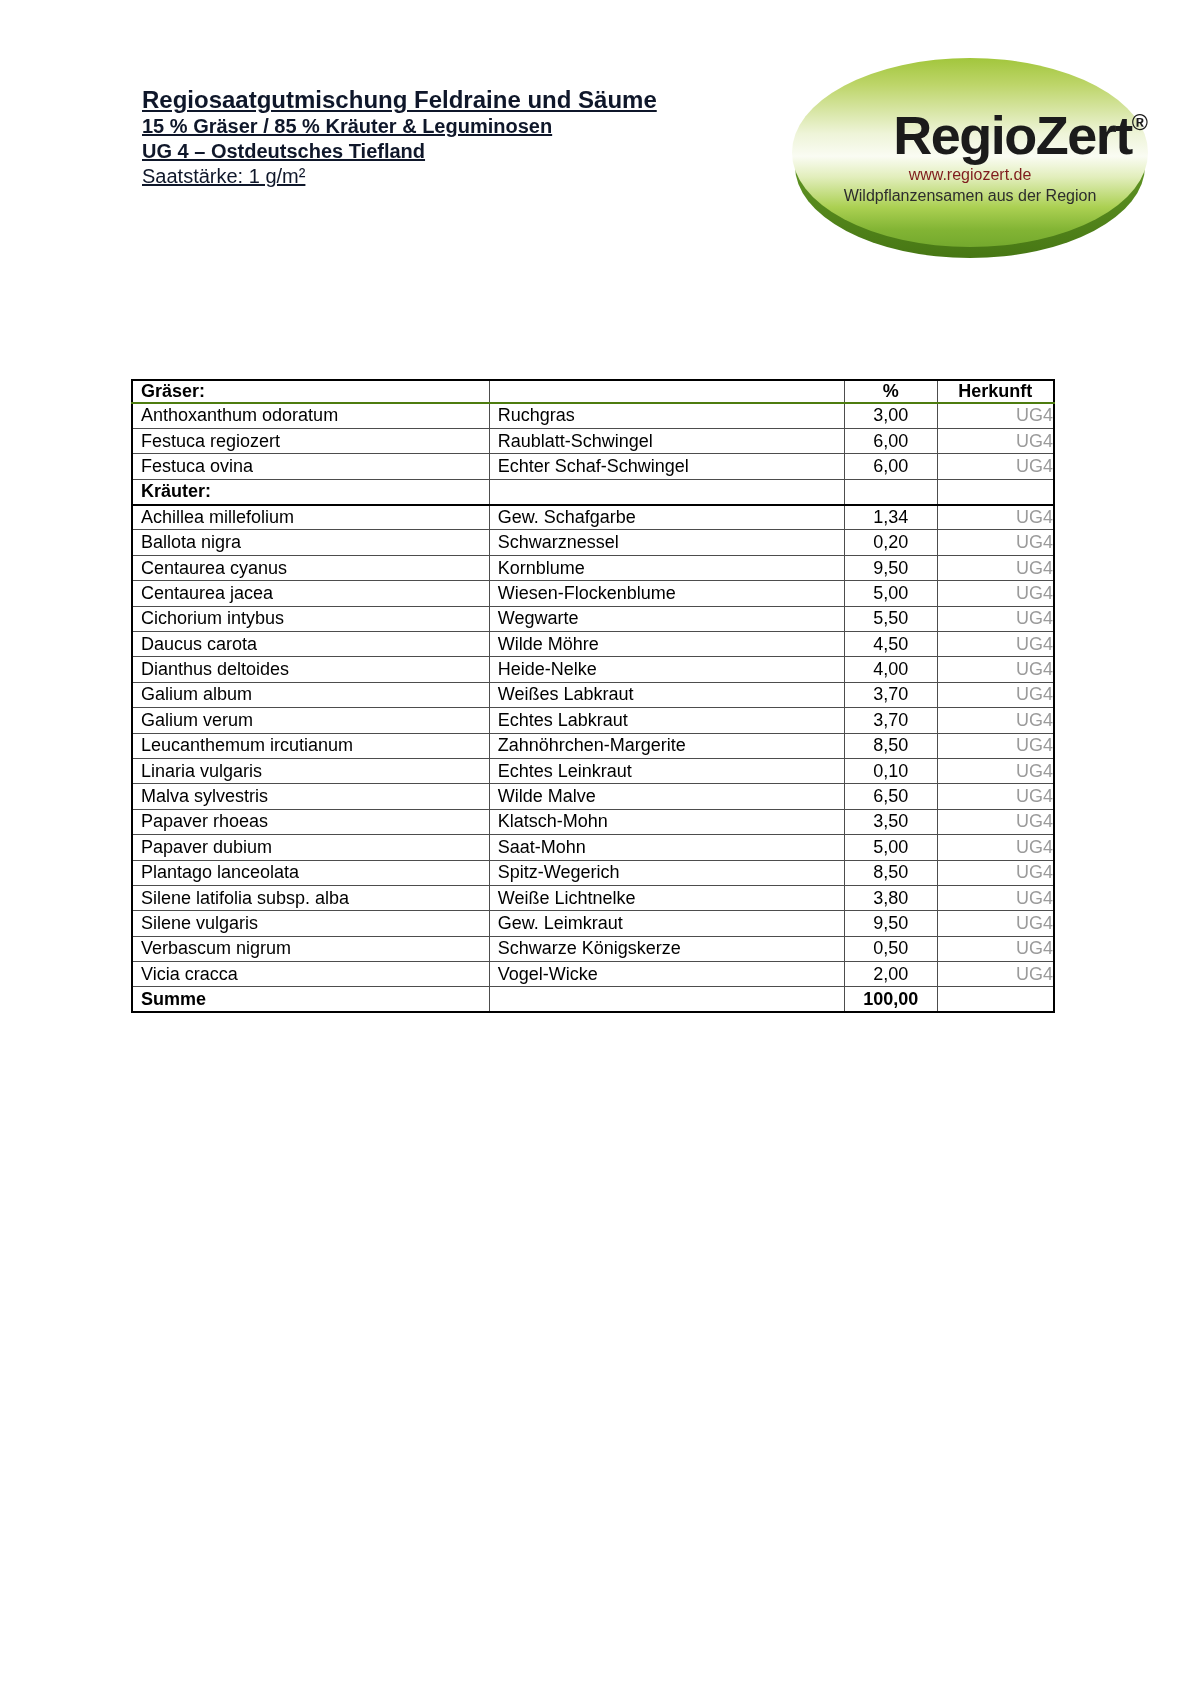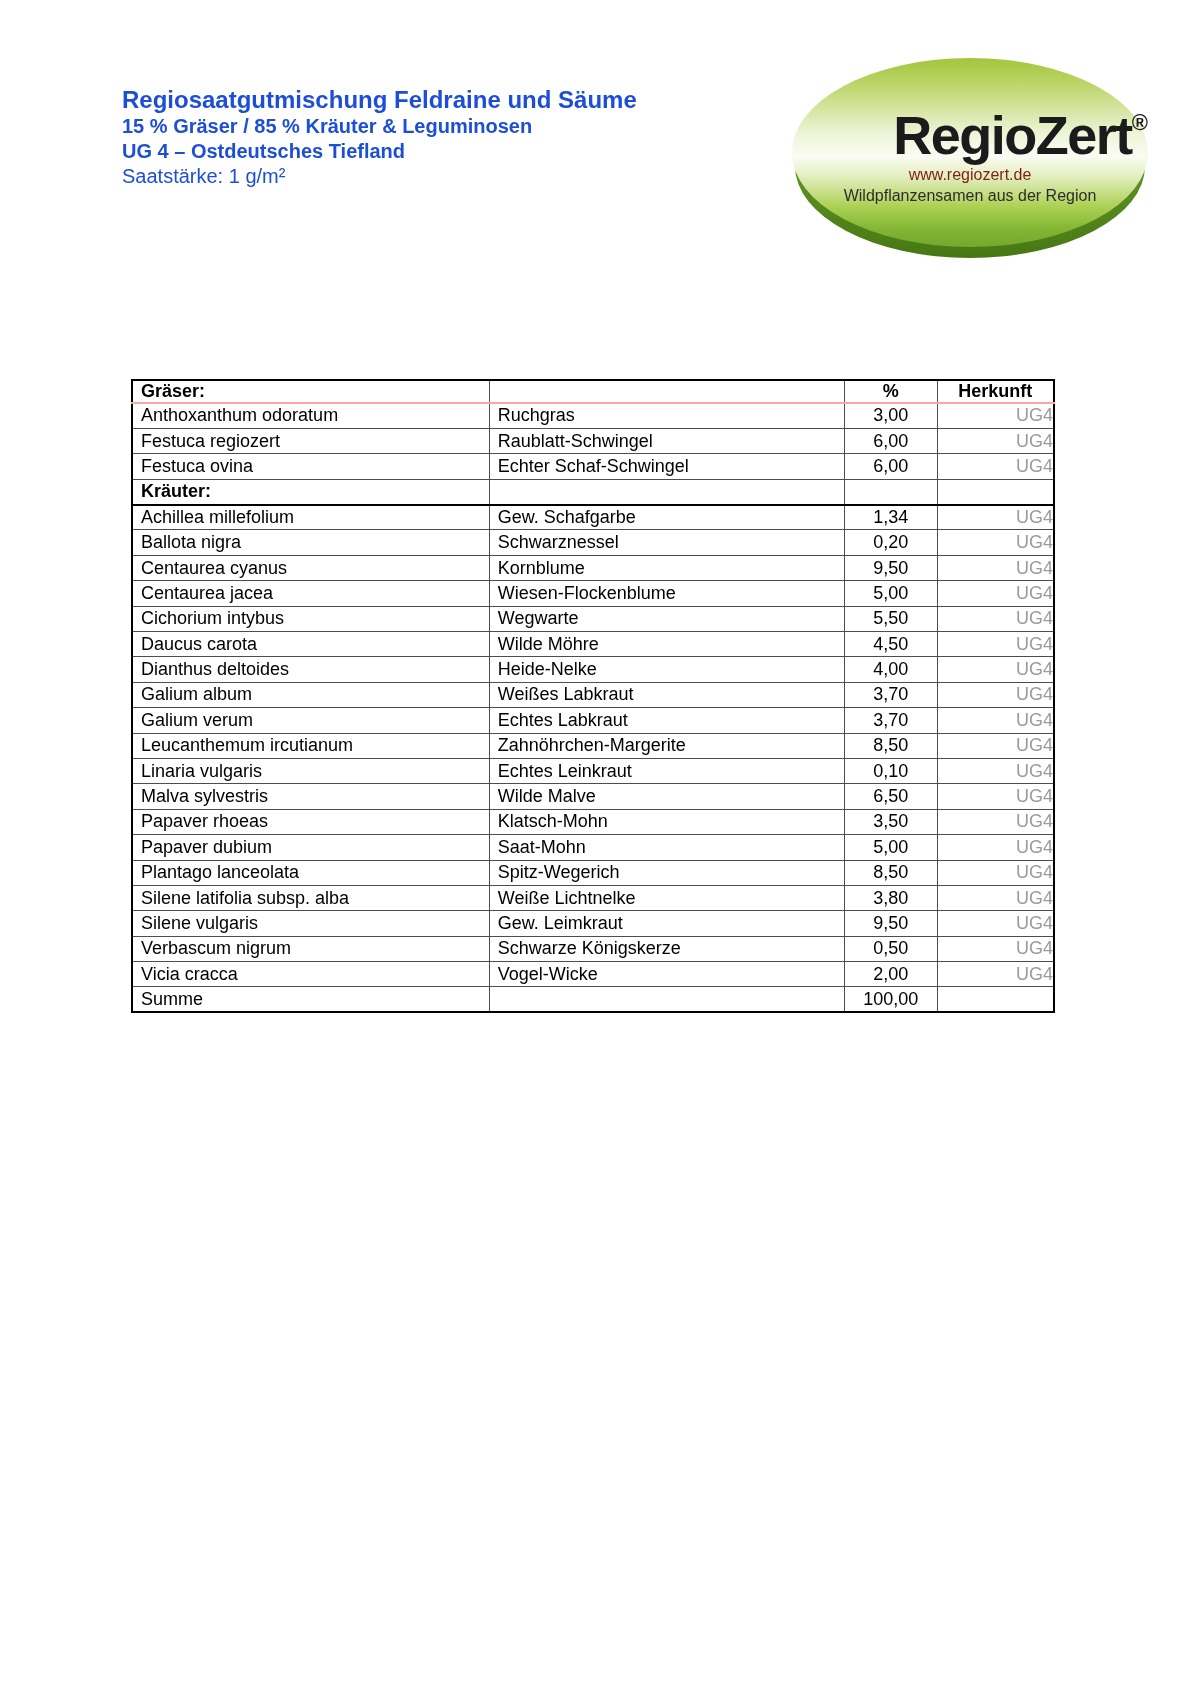--- a/index.html
+++ b/index.html
@@ -9,24 +9,25 @@
     position: relative;
     width: 1190px;
     height: 1684px;
     background: #ffffff;
     overflow: hidden;
   }
 
   
   .header-block {
     position: absolute;
-    left: 122px;
+    left: 142px;
     top: 86px;
-    color: #1d4ed8;
+    color: #0f172a;
     white-space: nowrap;
+    text-decoration: underline;
   }
   .header-title {
     font-size: 24px;
     font-weight: bold;
     line-height: 28px;
   }
   .header-sub {
     font-size: 20px;
     font-weight: bold;
     line-height: 25px;
@@ -128,29 +129,29 @@
   table.species col.c-latin  { width: 358px; }
   table.species col.c-german { width: 356px; }
   table.species col.c-pct    { width: 93px; }
   table.species col.c-origin { width: 117px; }
 
   table.species td.col-percent,
   table.species td.col-origin { text-align: center; padding: 0; }
 
   tr.row-head td {
     font-weight: bold;
-    border-bottom: 2px solid #fca5a5;
+    border-bottom: 2px solid #4d7c0f;
     height: 19px;
   }
   tr.row-section td {
     font-weight: bold;
     border-bottom: 2px solid #000;
   }
   tr.row-item td.col-origin { color: #9b9b9b; text-align: right; }
-  tr.row-sum td { font-weight: normal; }
+  tr.row-sum td { font-weight: bold; }
 </style>
 </head>
 <body>
 
 <div class="page">
 
   <div class="header-block">
     <div class="header-title">Regiosaatgutmischung Feldraine und Säume</div>
     <div class="header-sub">15 % Gräser / 85 % Kräuter &amp; Leguminosen</div>
     <div class="header-sub">UG 4 – Ostdeutsches Tiefland</div>

